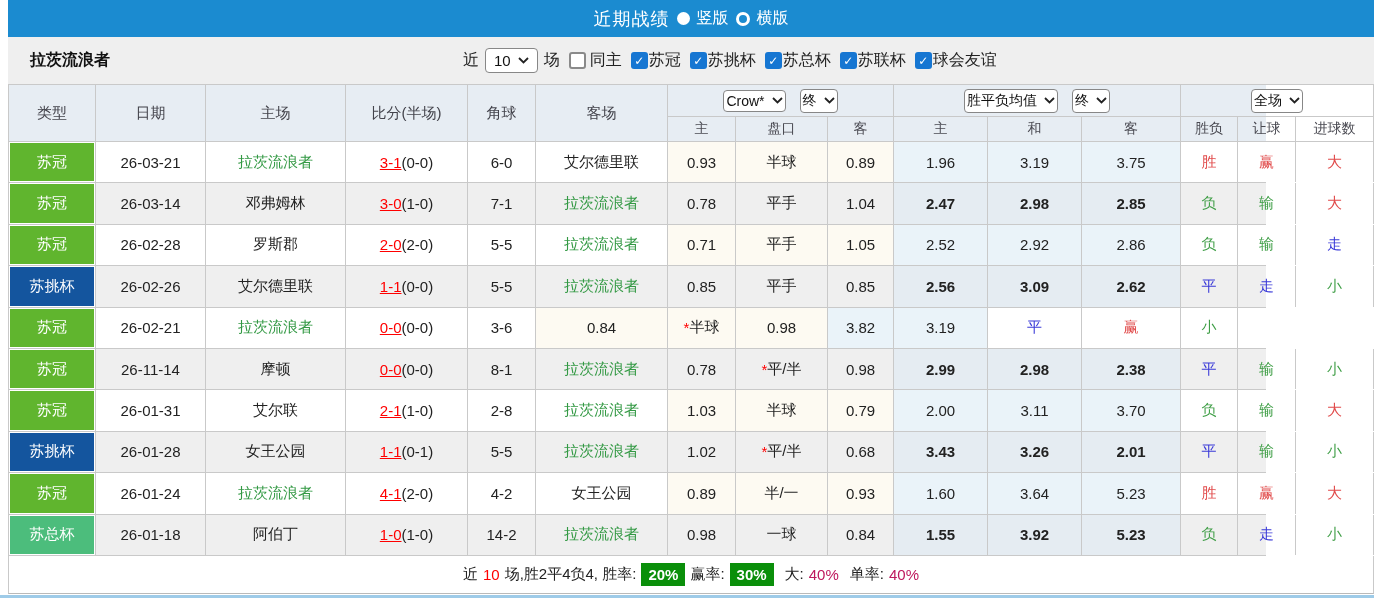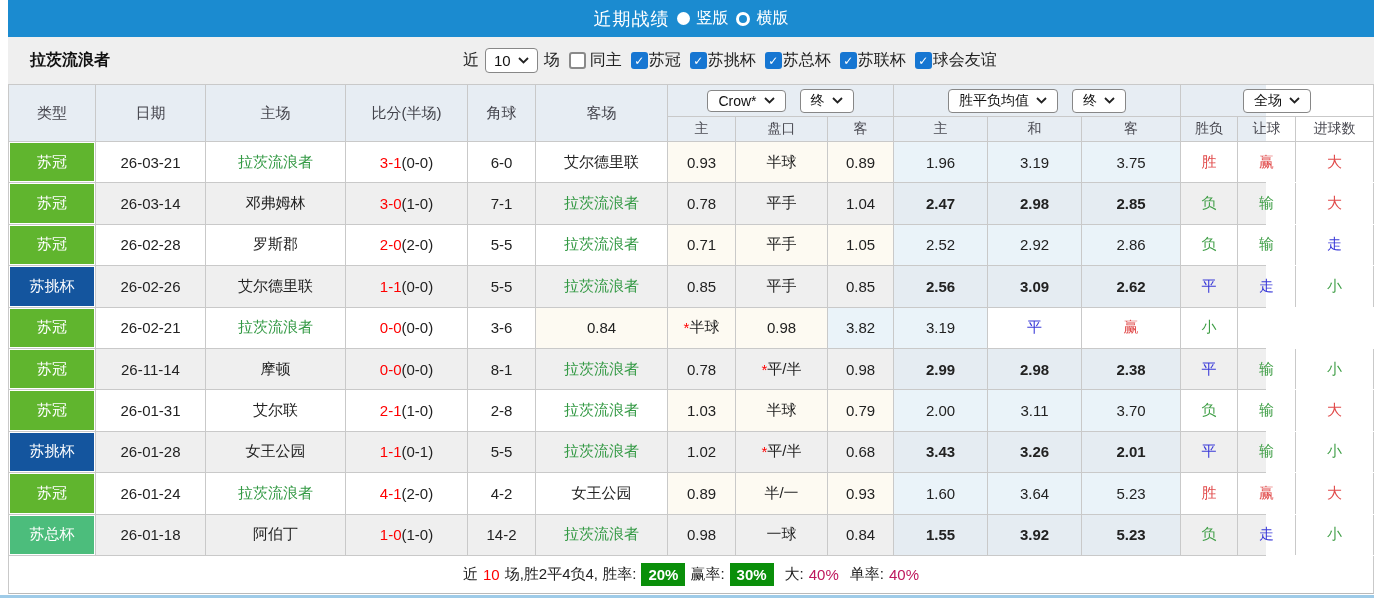--- a/index.html
+++ b/index.html
@@ -48,42 +48,42 @@
     background:#e7edf3;
   }
   .hcell {
     border-right:1px solid #c9c9c9; border-bottom:1px solid #c9c9c9;
     display:flex; align-items:center; justify-content:center;
     color:#43434b; font-size:15px;
   }
   .span2 { grid-row:1/3; }
   .group { grid-row:1; gap:14px; }
   .sub { grid-row:2; font-size:14px; color:#4a4a52; }
-  .group .sel { padding:2px 10px; font-size:14px; margin:0; }
+  .group .sel { padding:2px 2px; font-size:14px; margin:0; }
 
   .trow {
     display:grid; grid-template-columns:var(--cols); height:41.4px;
     border-bottom:1px solid #c9c9c9;
   }
   .trow.odd  { background:#fff; }
   .trow.even { background:#efefef; }
   .cell {
     border-right:1px solid #c9c9c9; display:flex; align-items:center;
     justify-content:center; font-size:15px; color:#222; overflow:hidden;
   }
   .odd  .c-avg { background:#eaf3f9; }
   .even .c-avg { background:#e5ecf2;font-weight:bold; }
   .odd  .c-crow { background:#fdfaf2; }
   .c-type { padding:1px; background:#fff; }
   .badge {
     width:100%; height:100%; display:flex; align-items:center;
     justify-content:center; color:#fff; font-size:15px;
   }
   .team-green { color:#339944; }
-  .score-main { color:#f00; }
+  .score-main { color:#f00;text-decoration:underline; }
   .score-half { color:#222; }
   .star { color:#f00; }
 
   
   .tfoot {
     width:1366px; height:38px; border-left:1px solid #c9c9c9; border-right:1px solid #c9c9c9;
     border-bottom:1px solid #b9b9b9; background:#fff;
     display:flex; align-items:center; justify-content:center; gap:5px;
     font-size:15px; color:#222;
   }

